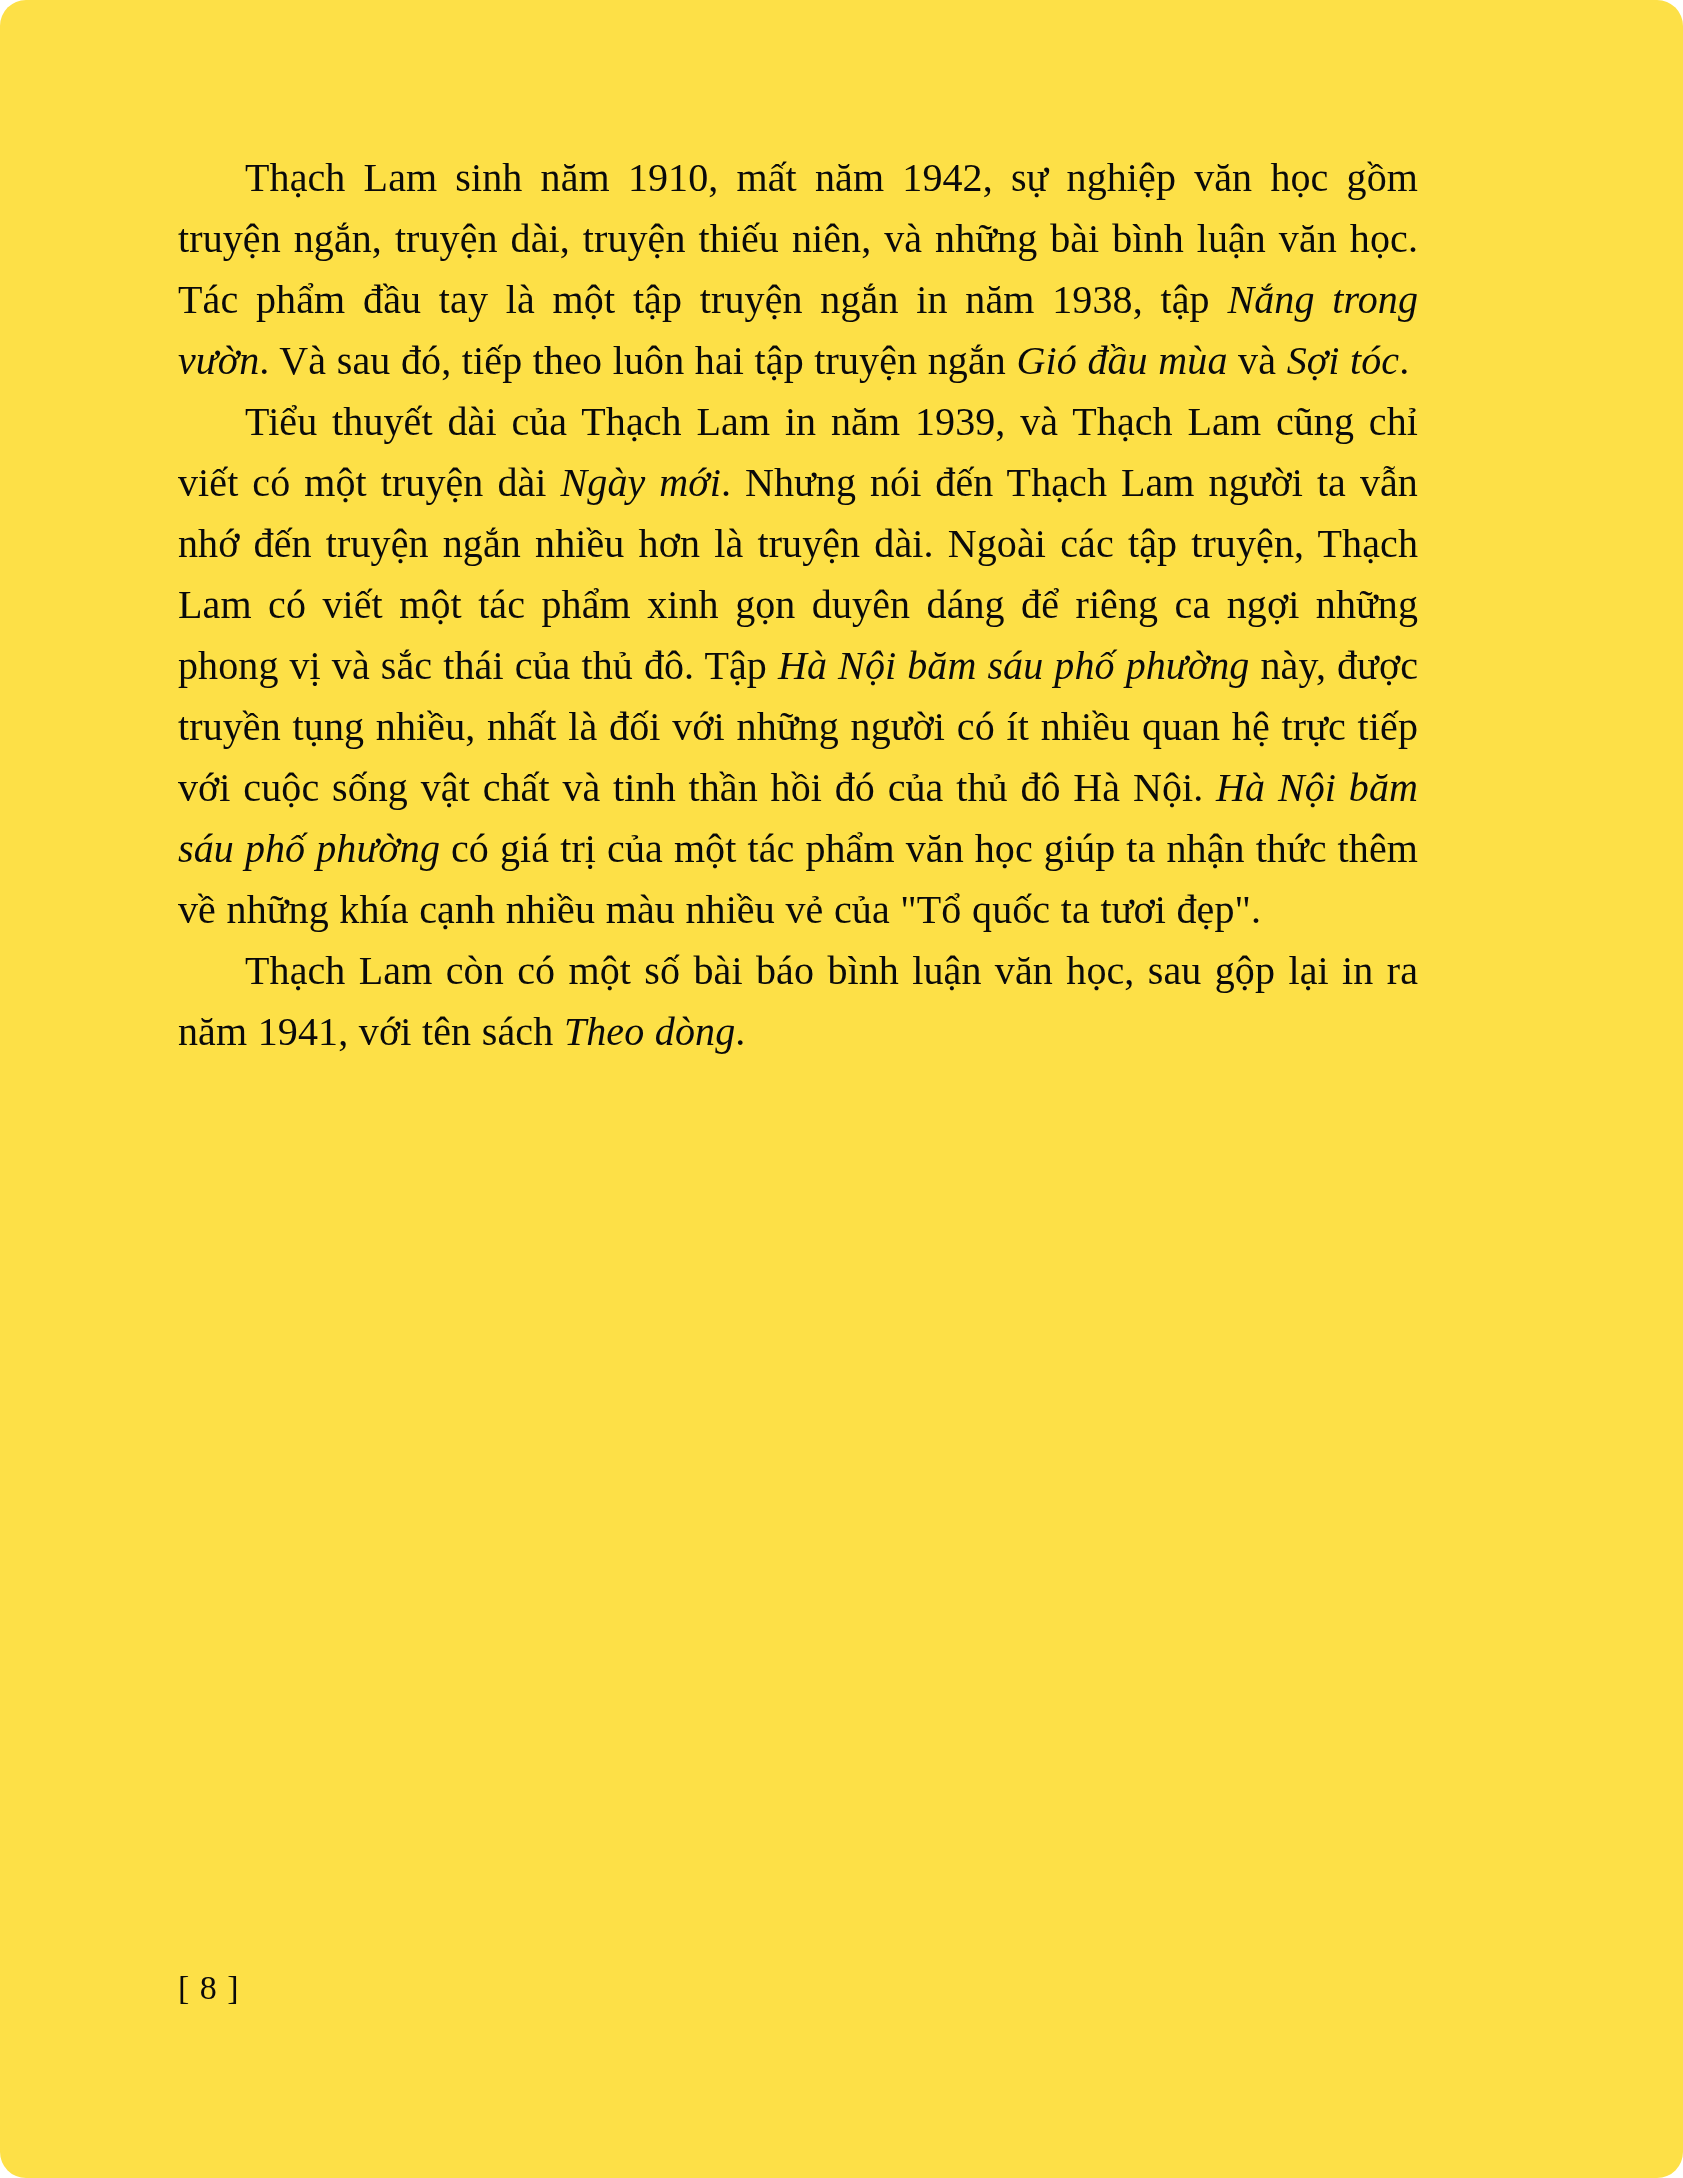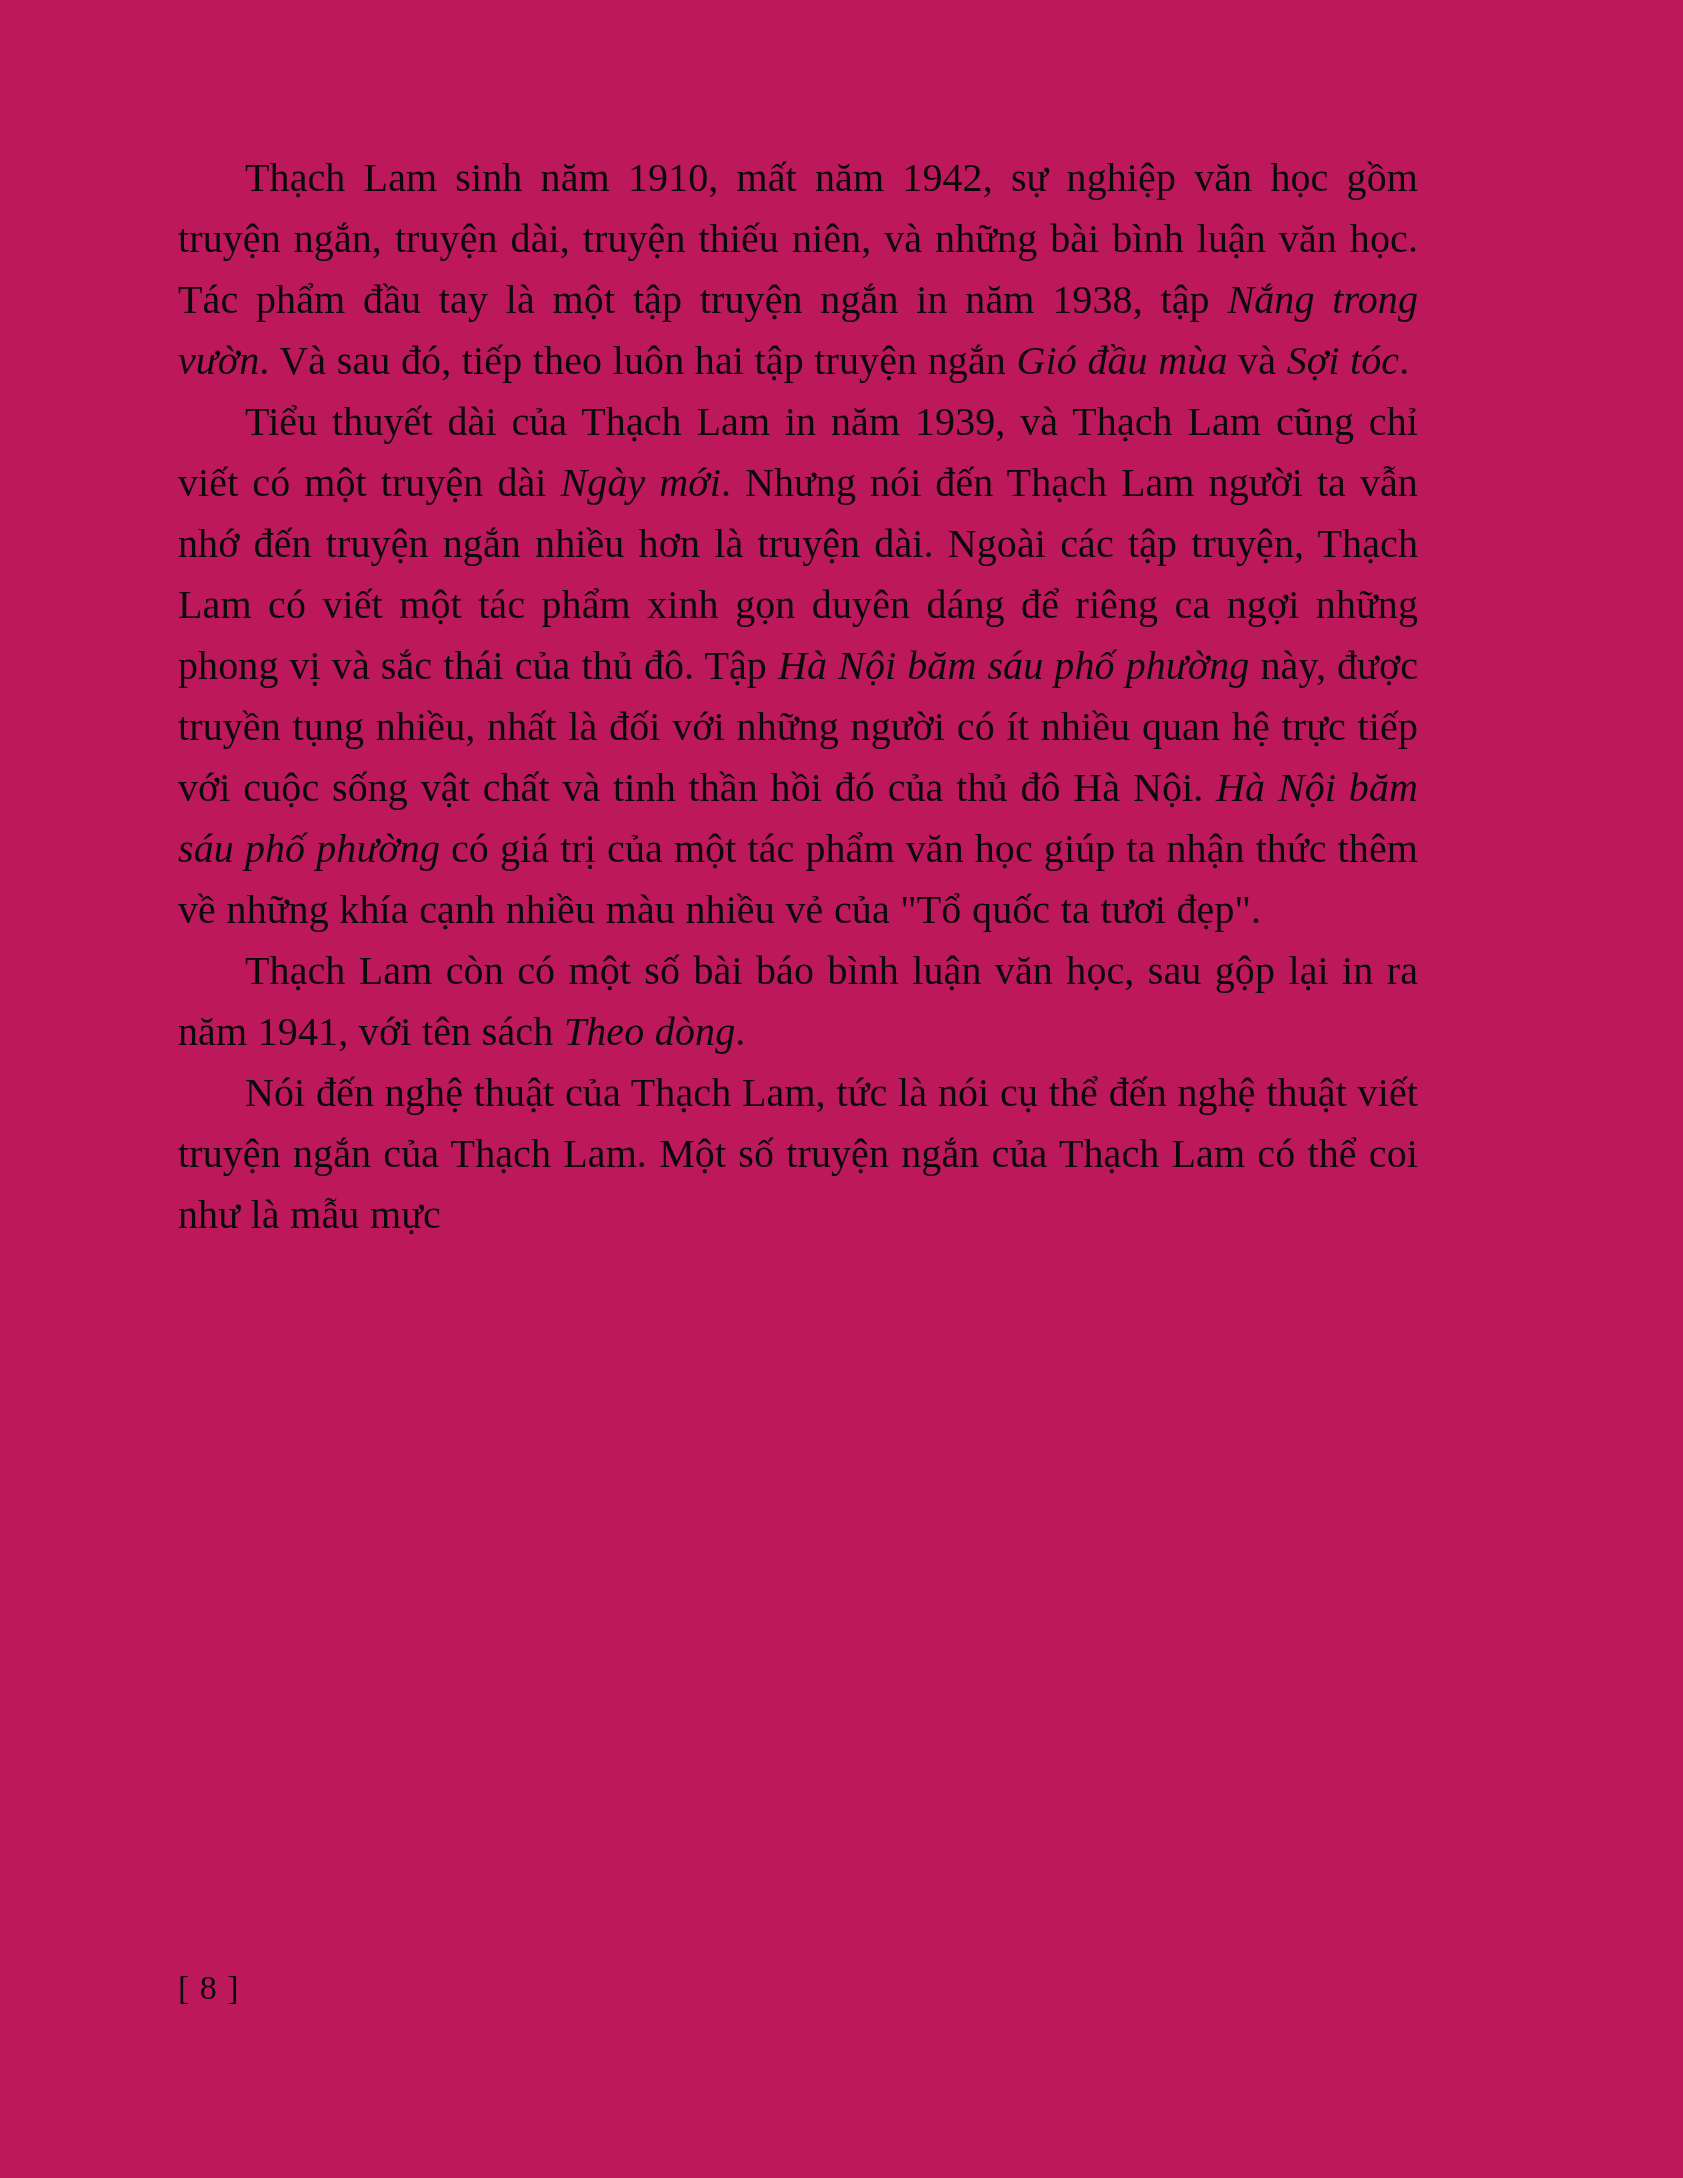--- a/index.html
+++ b/index.html
@@ -5,24 +5,25 @@
 <style>
   html, body {
     margin: 0;
     padding: 0;
     background: #ffffff;
   }
   #page {
     position: relative;
     width: 1683px;
     height: 2178px;
-    background: #be185d;
+    background: #fde047;
     overflow: hidden;
     font-family: "Liberation Serif", "DejaVu Serif", serif;
     color: #000000;
+    border-radius: 26px;
   }
   #text-column {
     position: absolute;
     left: 178px;
     top: 147px;
     width: 1240px;
   }
   p.para {
     margin: 0;
     padding: 0;
@@ -55,19 +56,18 @@
 </style>
 </head>
 <body>
 
 <div id="page">
 
   <div id="text-column">
       <p class="para">Thạch Lam sinh năm 1910, mất năm 1942, sự nghiệp văn học gồm truyện ngắn, truyện dài, truyện thiếu niên, và những bài bình luận văn học. Tác phẩm đầu tay là một tập truyện ngắn in năm 1938, tập <em class="title">Nắng trong vườn</em>. Và sau đó, tiếp theo luôn hai tập truyện ngắn <em class="title">Gió đầu mùa</em> và <em class="title">Sợi tóc</em>.</p>
       <p class="para">Tiểu thuyết dài của Thạch Lam in năm 1939, và Thạch Lam cũng chỉ viết có một truyện dài <em class="title">Ngày mới</em>. Nhưng nói đến Thạch Lam người ta vẫn nhớ đến truyện ngắn nhiều hơn là truyện dài. Ngoài các tập truyện, Thạch Lam có viết một tác phẩm xinh gọn duyên dáng để riêng ca ngợi những phong vị và sắc thái của thủ đô. Tập <em class="title">Hà Nội băm sáu phố phường</em> này, được truyền tụng nhiều, nhất là đối với những người có ít nhiều quan hệ trực tiếp với cuộc sống vật chất và tinh thần hồi đó của thủ đô Hà Nội. <em class="title">Hà Nội băm sáu phố phường</em> có giá trị của một tác phẩm văn học giúp ta nhận thức thêm về những khía cạnh nhiều màu nhiều vẻ của "Tổ quốc ta tươi đẹp".</p>
       <p class="para">Thạch Lam còn có một số bài báo bình luận văn học, sau gộp lại in ra năm 1941, với tên sách <em class="title">Theo dòng</em>.</p>
-      <p class="para">Nói đến nghệ thuật của Thạch Lam, tức là nói cụ thể đến nghệ thuật viết truyện ngắn của Thạch Lam. Một số truyện ngắn của Thạch Lam có thể coi như là mẫu mực</p>
     </div>
 
   <div id="page-number">[ 8 ]</div>
 
 </div>
 
 
 </body></html>

